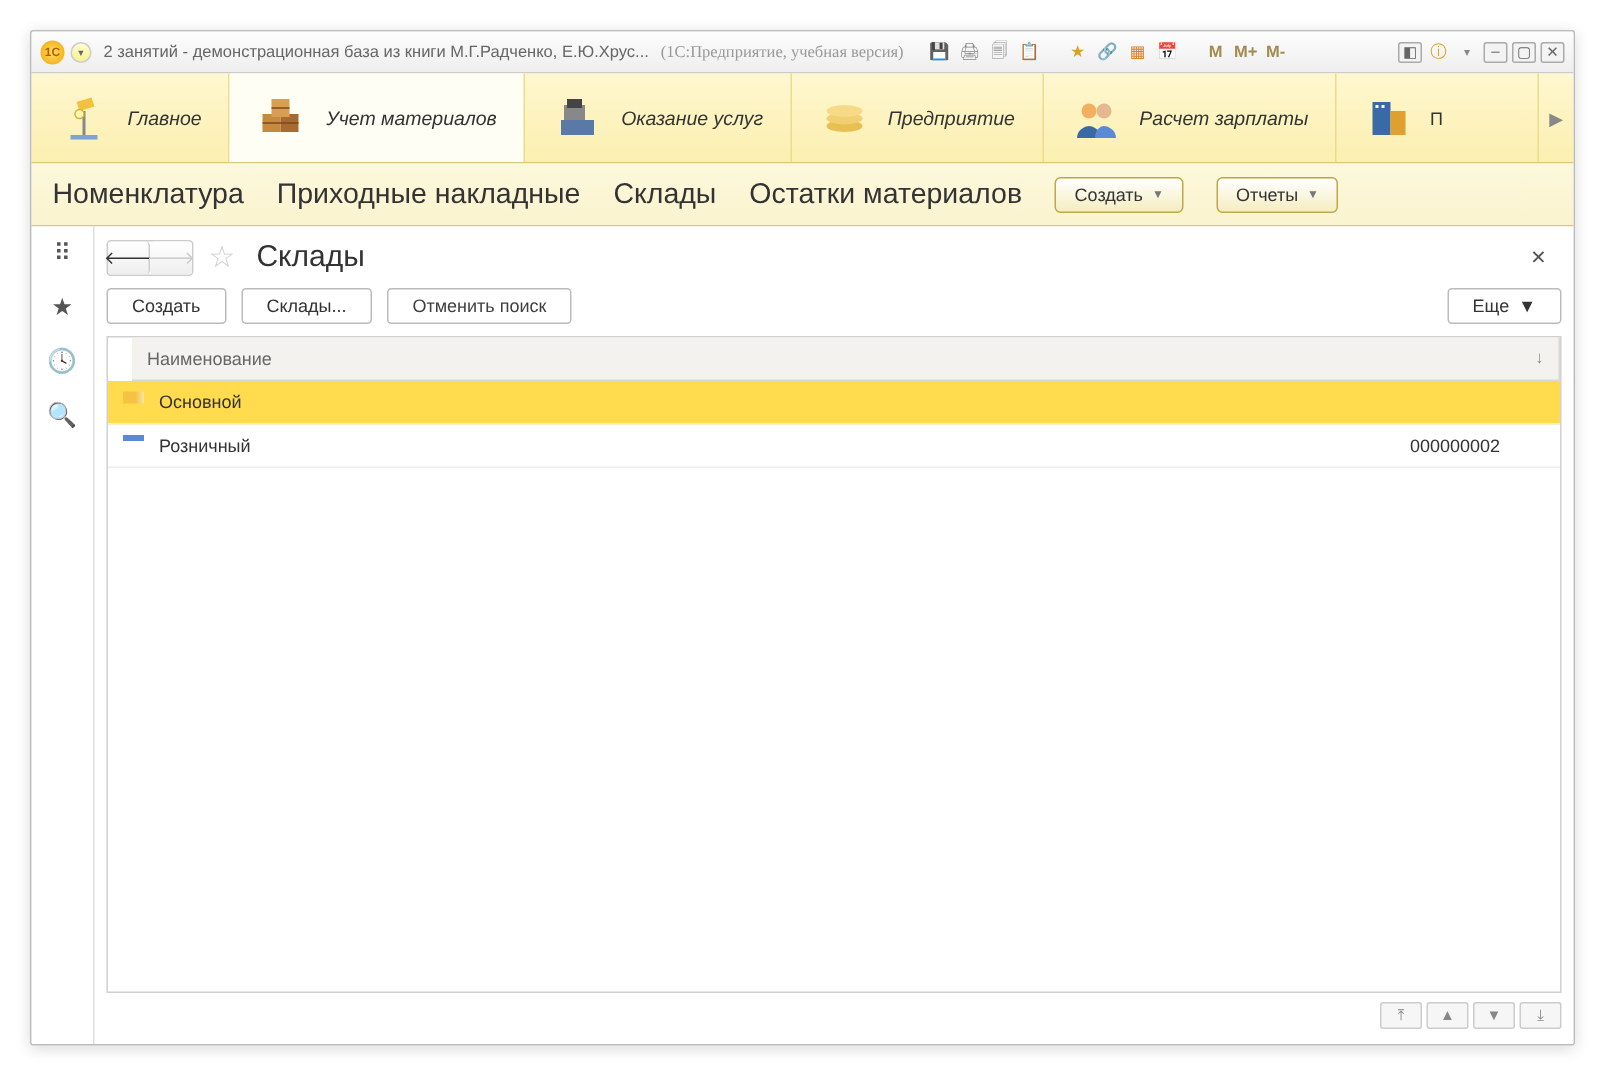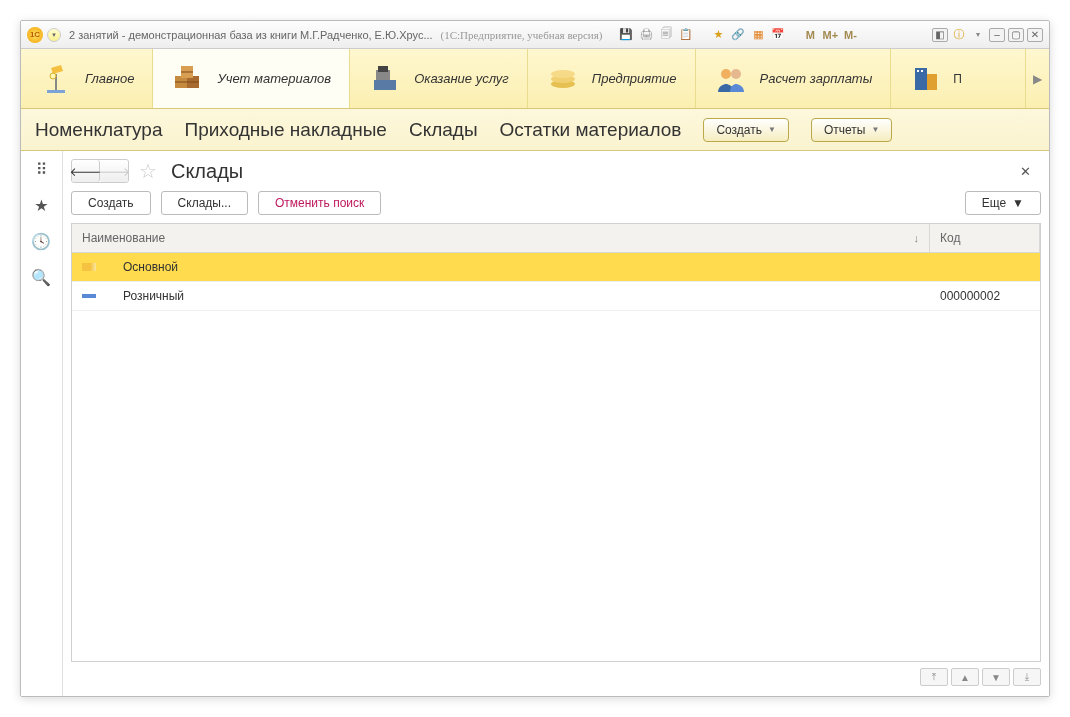--- a/index.html
+++ b/index.html
@@ -101,33 +101,33 @@
   .headerrow{display:flex;align-items:center;gap:10px;margin-bottom:8px;}
   .navbtn{width:28px;height:22px;border:1px solid #bbb;border-radius:3px;display:flex;align-items:center;justify-content:center;background:linear-gradient(#fff,#eee);cursor:pointer;}
   .navbtn.disabled{color:#ccc;}
   .star{font-size:20px;color:#ccc;cursor:pointer;}
   .pagetitle{font-size:20px;color:#333;margin-left:4px;}
   .closex{margin-left:auto;font-size:13px;color:#555;cursor:pointer;margin-right:10px;}
 
   .toolbar{display:flex;gap:10px;margin-bottom:8px;}
   .toolbar .fill{flex:1;}
   .tbtn{border:1px solid #bbb;background:#fff;border-radius:3px;padding:4px 16px;font-size:12px;cursor:pointer;display:inline-flex;align-items:center;gap:6px;}
-  .tbtn.disabled{color:#be185d;text-align:right;}
+  .tbtn.disabled{color:#404040;text-align:right;}
 
   .table{border:1px solid #d0d0d0;flex:1;display:flex;flex-direction:column;min-height:0;}
-  .thead{display:flex;background:#f3f2ef;border-bottom:1px solid #d8d8d8;}
+  .thead{display:flex;background:#f3f2ef;border-bottom:1px solid #d8d8d8;margin-left:16px;}
   .th{padding:7px 10px;font-size:12px;color:#666;border-right:1px solid #d8d8d8;}
   .th.name{flex:1;display:flex;align-items:center;justify-content:space-between;}
   .th.code{width:110px;}
   .sortmark{color:#888;font-size:11px;}
   .tbody{flex:1;overflow:auto;}
   .tr{display:flex;border-bottom:1px solid #eee;font-size:12px;}
   .tr.selected{background:#ffdb4d;}
   .td{padding:7px 10px;}
-  .td.name{flex:1;display:flex;align-items:center;gap:27px;}
+  .td.name{flex:1;display:flex;align-items:flex-start;gap:10px;}
   .td.code{width:110px;}
   .itemicon{width:14px;height:8px;display:inline-block;}
   .itemicon.gold{background:linear-gradient(to right,#f5c242 60%,#f8e6a0);}
   .itemicon.blue{height:4px;background:#5a8ad6;}
 
   .footer-nav{display:flex;justify-content:flex-end;gap:3px;margin-top:6px;}
   .footer-nav .nb{width:28px;height:18px;border:1px solid #ccc;background:#f6f6f6;display:flex;align-items:center;justify-content:center;font-size:10px;color:#888;cursor:pointer;border-radius:2px;}
 
   svg{display:block;}
 </style>
@@ -276,21 +276,20 @@
           <span class="caret">▼</span>
         </span>
       </div>
 
       <div class="table">
         <div class="thead">
           <div class="th name">
             <span>Наименование</span>
             <span class="sortmark">↓</span>
           </div>
-          <div class="th code">Код</div>
         </div>
         <div class="tbody">
           <div class="tr selected">
             <div class="td name">
               <span class="itemicon gold"></span>
               <span>Основной</span>
             </div>
           </div>
           <div class="tr">
             <div class="td name">

